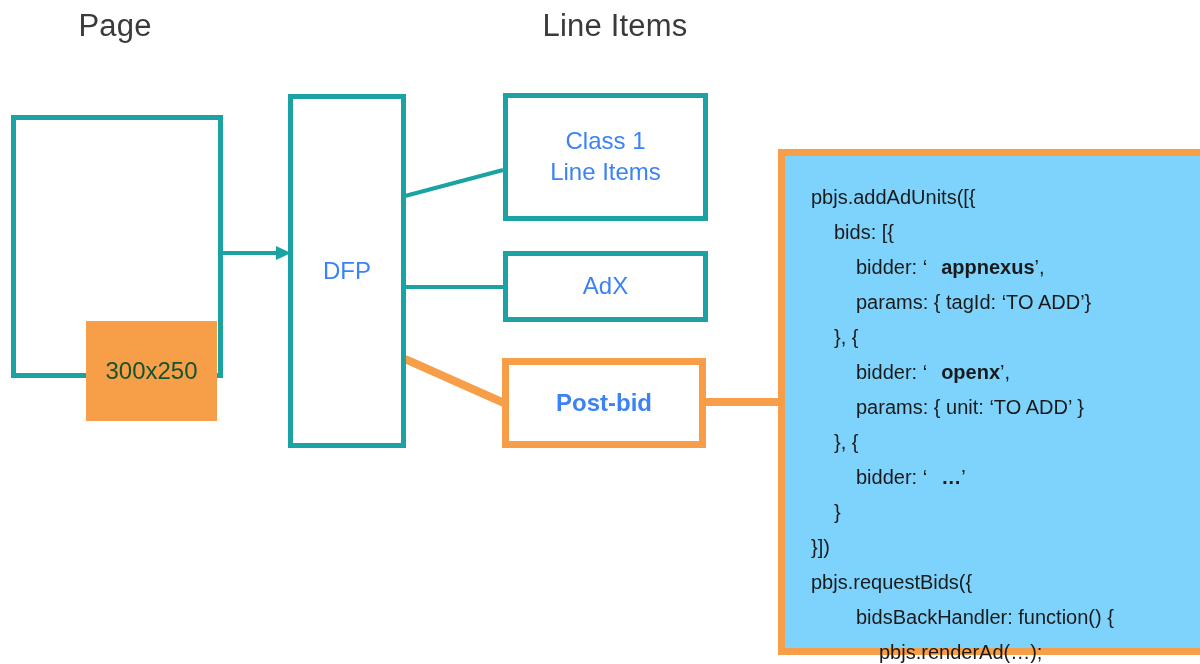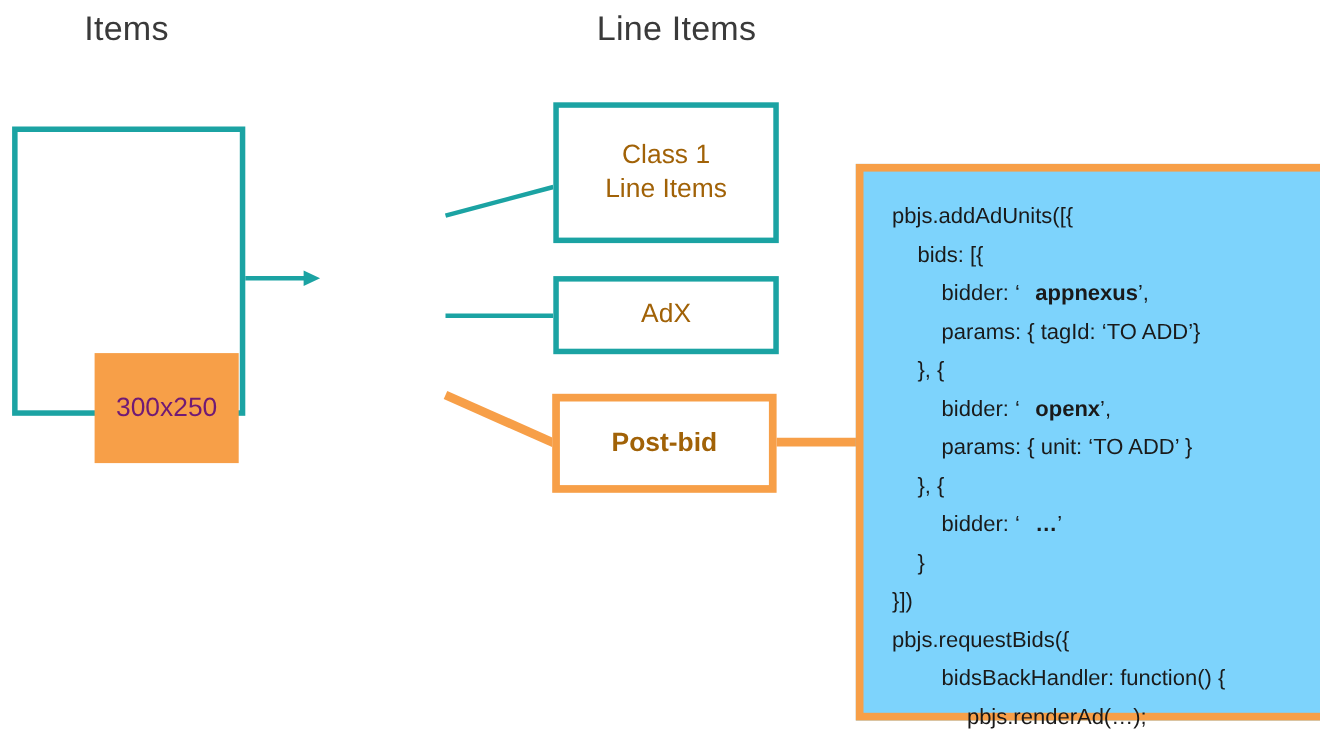--- a/index.html
+++ b/index.html
@@ -38,33 +38,33 @@
     background: #ffffff;
     display: flex;
     align-items: center;
     justify-content: center;
     text-align: center;
   }
   .box-teal { border: 5px solid #1ba3a3; }
   .box-orange { border: 7px solid #f79f48; }
   .box-label {
     font-size: 24px;
-    color: #a16207;
+    color: #3b82f6;
     line-height: 1.28;
   }
   .box-label-bold { font-weight: bold; }
   #page-box { left: 11px; top: 115px; width: 212px; height: 263px; }
   #creative-block {
     position: absolute;
     left: 70px; top: 201px; width: 131px; height: 100px;
     background: #f79f48;
     display: flex; align-items: center; justify-content: center;
   }
   #creative-block span {
-    color: #701a75;
+    color: #14532d;
     font-size: 24px;
   }
   #dfp-box { left: 288px; top: 94px; width: 118px; height: 354px; }
   #class1-box { left: 503px; top: 93px; width: 205px; height: 128px; }
   #adx-box { left: 503px; top: 251px; width: 205px; height: 71px; }
   #postbid-box { left: 502px; top: 358px; width: 204px; height: 90px; }
   #code-box {
     position: absolute;
     left: 778px; top: 149px; width: 478px; height: 506px;
     box-sizing: border-box;
@@ -81,21 +81,21 @@
     white-space: pre;
   }
   .code-line { height: 35px; white-space: pre; }
   .code-line b { font-weight: bold; margin-left: 14px; }
 </style>
 </head>
 <body>
 
 <div id="canvas">
 
-  <div class="col-title" id="title-page" style="left:0px; top:10px; width:230px;">Items</div>
+  <div class="col-title" id="title-page" style="left:0px; top:10px; width:230px;">Page</div>
   <div class="col-title" id="title-lineitems" style="left:500px; top:10px; width:230px;">Line Items</div>
 
   <svg class="wires" viewBox="0 0 1200 664">
 
     <g>
       <line x1="200" y1="253" x2="283" y2="253" stroke="#1ba3a3" stroke-width="4"></line>
       <polygon points="291,253 276,246 276,260" fill="#1ba3a3"></polygon>
     </g>
 
     <line x1="405" y1="196" x2="503" y2="170" stroke="#1ba3a3" stroke-width="4"></line>
@@ -106,20 +106,23 @@
 
     <line x1="703" y1="402" x2="782" y2="402" stroke="#f79f48" stroke-width="8"></line>
   </svg>
 
   <div class="box box-teal" id="page-box">
     <div id="creative-block">
       <span>300x250</span>
     </div>
   </div>
 
+  <div class="box box-teal" id="dfp-box">
+    <span class="box-label">DFP</span>
+  </div>
 
   <div class="box box-teal" id="class1-box">
     <span class="box-label" id="class1-label">Class 1<br>Line Items</span>
   </div>
 
   <div class="box box-teal" id="adx-box">
     <span class="box-label">AdX</span>
   </div>
 
   <div class="box box-orange" id="postbid-box">

